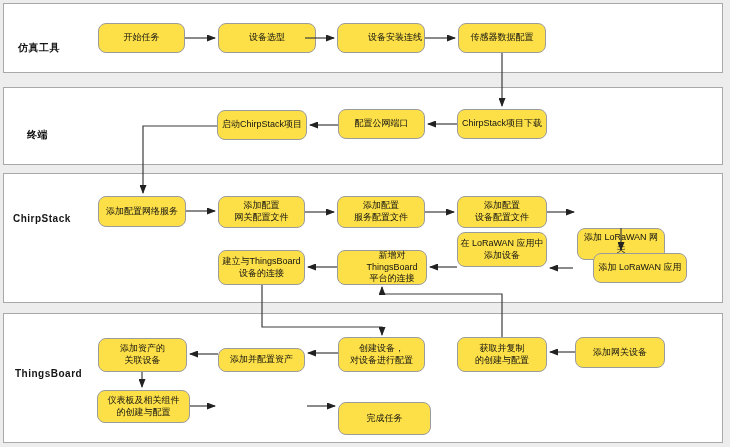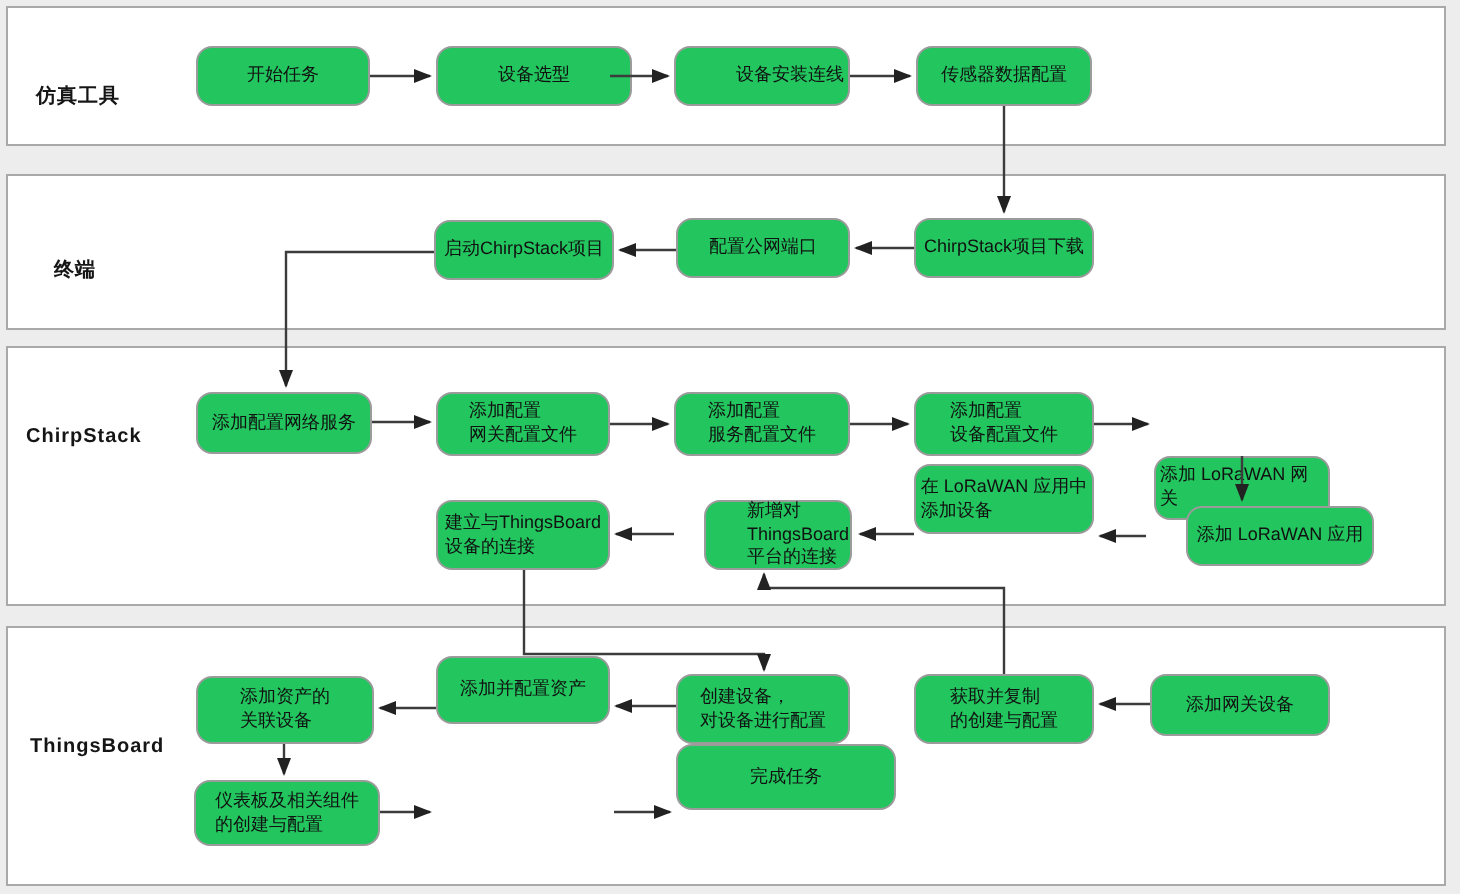--- a/index.html
+++ b/index.html
@@ -1,24 +1,24 @@
 <!DOCTYPE html>
 <html><head>
 <meta charset="utf-8">
 <style>
   html,body{margin:0;padding:0;}
   body{font-family:"Liberation Sans","DejaVu Sans",sans-serif;background:#e9e9e9;}
   #canvas{position:relative;width:730px;height:447px;background:#ededed;overflow:hidden;}
   .lane{position:absolute;left:3px;width:720px;background:#ffffff;border:1px solid #a9a9a9;box-sizing:border-box;}
   .lane-label{position:absolute;font-size:10px;font-weight:bold;color:#151515;letter-spacing:.5px;white-space:nowrap;margin-top:32px;}
   .node{
-    position:absolute;box-sizing:border-box;background:#22c55e;
+    position:absolute;box-sizing:border-box;background:#fde047;
     border:1px solid #9b9b9b;border-radius:8px;
     display:flex;align-items:center;justify-content:center;
-    font-size:9px;line-height:1.3;color:#111;text-align:left;
+    font-size:9px;line-height:1.3;color:#111;text-align:center;
     white-space:pre-line;padding:1px 2px;
   }
   #edges{position:absolute;left:0;top:0;pointer-events:none;}
   #edges polyline{fill:none;stroke:#3c3c3c;stroke-width:1.2;}
 </style>
 </head>
 <body>
 
 <div id="canvas">
 
@@ -45,38 +45,38 @@
   <div class="node" style="left:218px;top:196px;width:87px;height:32px;">添加配置
 网关配置文件</div>
   <div class="node" style="left:337px;top:196px;width:88px;height:32px;">添加配置
 服务配置文件</div>
   <div class="node" style="left:457px;top:196px;width:90px;height:32px;">添加配置
 设备配置文件</div>
   <div class="node" style="left:577px;top:196px;width:88px;height:32px;margin-top:32px;">添加 LoRaWAN 网关</div>
 
   <div class="node" style="left:218px;top:250px;width:87px;height:35px;">建立与ThingsBoard
 设备的连接</div>
-  <div class="node" style="left:352px;top:250px;width:74px;height:35px;padding-left:22px;">新增对ThingsBoard
+  <div class="node" style="left:337px;top:250px;width:90px;height:35px;padding-left:22px;">新增对ThingsBoard
 平台的连接</div>
   <div class="node" style="left:457px;top:232px;width:90px;height:35px;">在 LoRaWAN 应用中
 添加设备</div>
   <div class="node" style="left:573px;top:253px;width:94px;height:30px;margin-left:20px;">添加 LoRaWAN 应用</div>
 
   <div class="node" style="left:98px;top:338px;width:89px;height:34px;">添加资产的
 关联设备</div>
-  <div class="node" style="left:218px;top:328px;width:87px;height:34px;">添加并配置资产</div>
+  <div class="node" style="left:218px;top:348px;width:87px;height:24px;">添加并配置资产</div>
   <div class="node" style="left:338px;top:337px;width:87px;height:35px;">创建设备，
 对设备进行配置</div>
   <div class="node" style="left:457px;top:337px;width:90px;height:35px;">获取并复制
 的创建与配置</div>
   <div class="node" style="left:575px;top:337px;width:90px;height:31px;">添加网关设备</div>
 
   <div class="node" style="left:97px;top:390px;width:93px;height:33px;">仪表板及相关组件
 的创建与配置</div>
-  <div class="node" style="left:338px;top:372px;width:110px;height:33px;">完成任务</div>
+  <div class="node" style="left:338px;top:402px;width:93px;height:33px;">完成任务</div>
 
   <svg id="edges" width="730" height="447">
     <defs>
       <marker id="arrow" markerUnits="userSpaceOnUse" markerWidth="9" markerHeight="7" refX="8" refY="3.5" orient="auto">
         <path d="M0,0 L9,3.5 L0,7 Z" fill="#222"></path>
       </marker>
     </defs>
   <polyline points="185,38 215,38" marker-end="url(#arrow)"></polyline>
       <polyline points="305,38 334,38" marker-end="url(#arrow)"></polyline>
       <polyline points="425,38 455,38" marker-end="url(#arrow)"></polyline>

